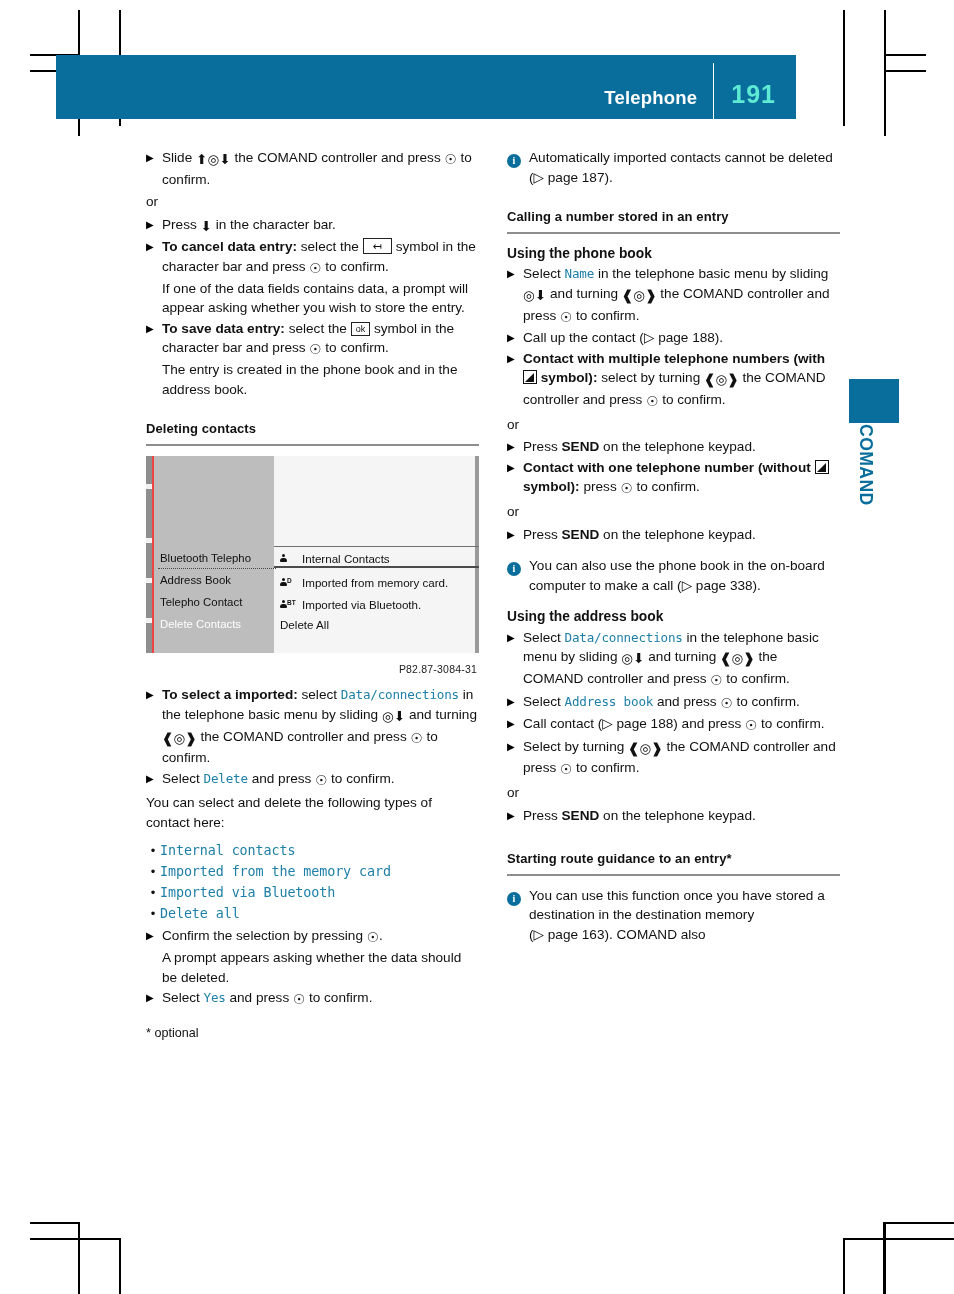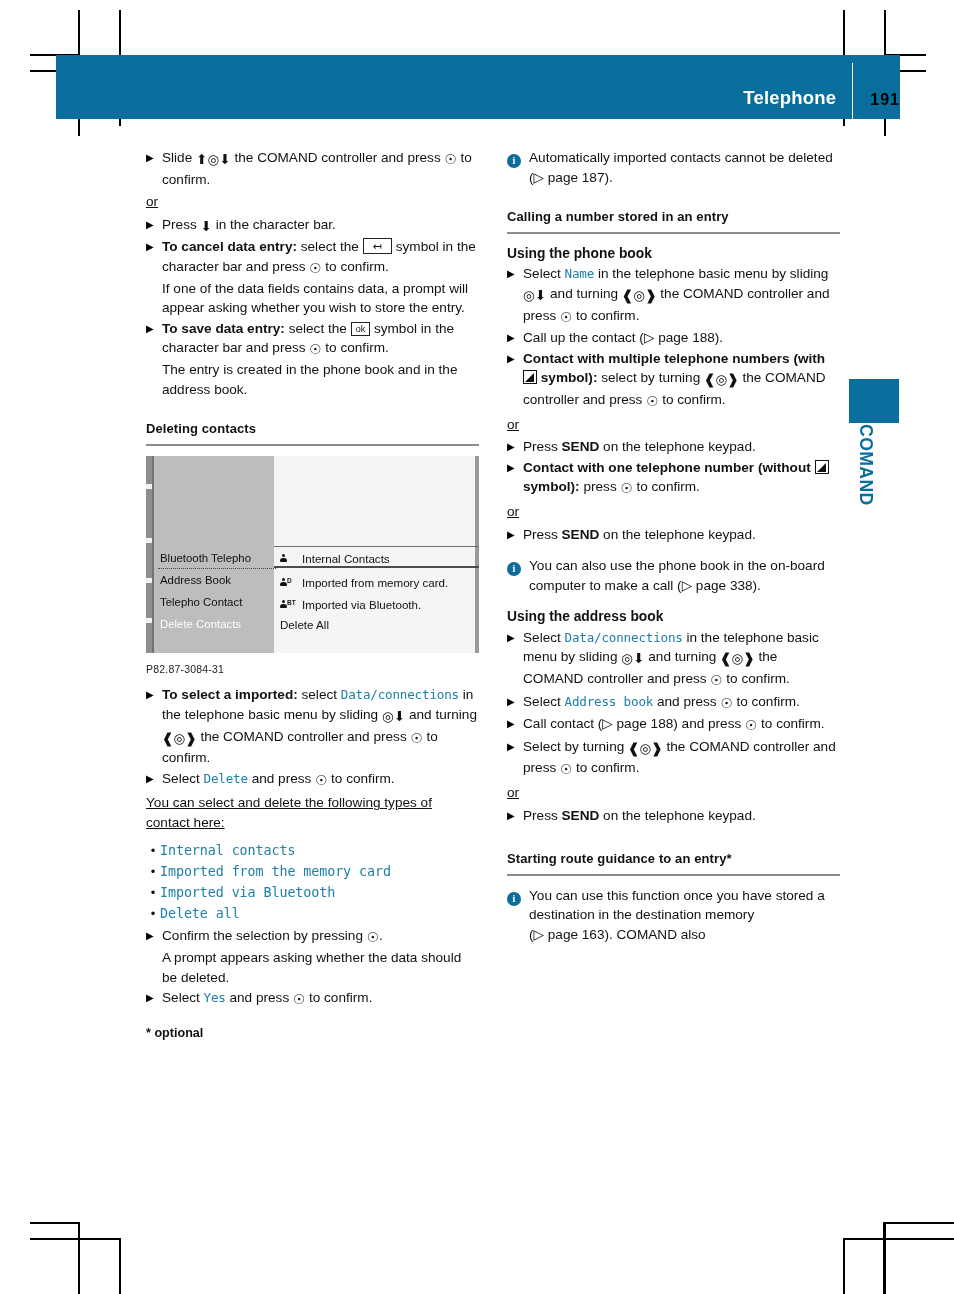--- a/index.html
+++ b/index.html
@@ -17,21 +17,21 @@
   }
 
   
   .cropmark { position: absolute; background: #000; }
 
   
   .header-bar {
     position: absolute;
     left: 56px;
     top: 55px;
-    width: 844px;
+    width: 740px;
     height: 64px;
     background: var(--brand);
     display: flex;
     align-items: flex-end;
     justify-content: flex-end;
   }
   .header-title {
     color: #ffffff;
     font-size: 18.5px;
     font-weight: bold;
@@ -39,25 +39,26 @@
     padding-bottom: 10px;
     padding-right: 16px;
   }
   .header-divider {
     width: 1px;
     align-self: stretch;
     background: #ffffff;
     margin: 8px 0 0 0;
   }
   .header-pageno {
-    color: #000000;
-    font-size: 16px;
+    color: #5eead4;
+    font-size: 25px;
     font-weight: bold;
     padding-bottom: 10px;
     padding-left: 17px;
+    padding-right: 20px;
     letter-spacing: 1px;
   }
 
   
   .thumb-block {
     position: absolute;
     left: 849px;
     top: 379px;
     width: 50px;
     height: 44px;
@@ -100,21 +101,21 @@
   }
   .step > .marker {
     flex: 0 0 auto;
     width: 16px;
     font-size: 10px;
     line-height: 19.6px;
     color: #000;
   }
   .step > .body { flex: 1 1 auto; }
 
-  .plain { margin: 0 0 1px 0; text-decoration: underline; }
+  .plain { margin: 0 0 1px 0; }
   .or { margin: 3px 0 3px 0; }
 
   .note {
     display: flex;
     align-items: flex-start;
     margin: 6px 0 6px 0;
   }
   .note > .info-icon { flex: 0 0 auto; width: 22px; padding-top: 2px; }
   .note > .body { flex: 1 1 auto; }
 
@@ -209,21 +210,21 @@
 
   
   .figure {
     margin: 8px 0 0 0;
     width: 333px;
   }
   .screen {
     position: relative;
     width: 333px;
     height: 197px;
-    background: #737373;
+    background: #ef4444;
     border: 0;
     overflow: hidden;
     font-family: "Liberation Sans", sans-serif;
   }
   .screen-leftpanel {
     position: absolute;
     left: 8px; top: 0;
     width: 120px; height: 197px;
     background: #bdbdbd;
   }
@@ -281,33 +282,32 @@
     position: absolute;
     left: 128px; width: 205px; height: 0;
     border-top: 2px solid #4b4b4b;
   }
   .rsep-top {
     position: absolute;
     left: 128px; width: 205px; height: 0;
     border-top: 1px solid #6e6e6e;
   }
   .fig-caption {
-    text-align: left;
+    text-align: right;
     font-size: 10.5px;
     color: #222;
     margin-top: 7px;
     padding-right: 2px;
     font-family: "Liberation Sans", sans-serif;
     letter-spacing: 0.2px;
   }
 
   .footnote {
     margin-top: 14px;
     font-size: 12.6px;
-    font-weight: bold;
   }
 
   
   .person {
     display: inline-block;
     width: 7px; height: 9px;
     position: relative;
     vertical-align: -1px;
   }
   .person::before {

